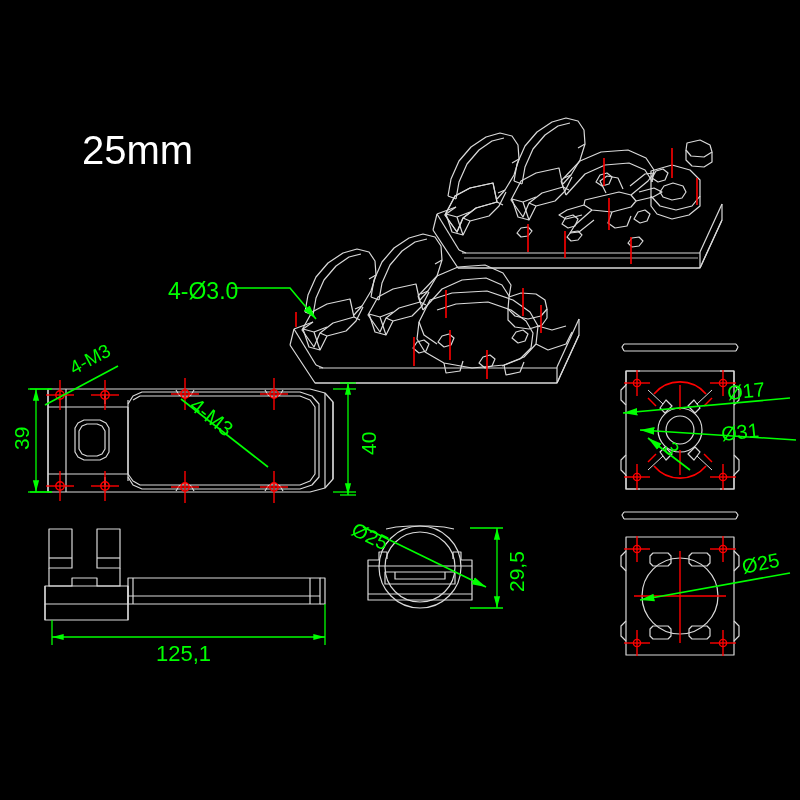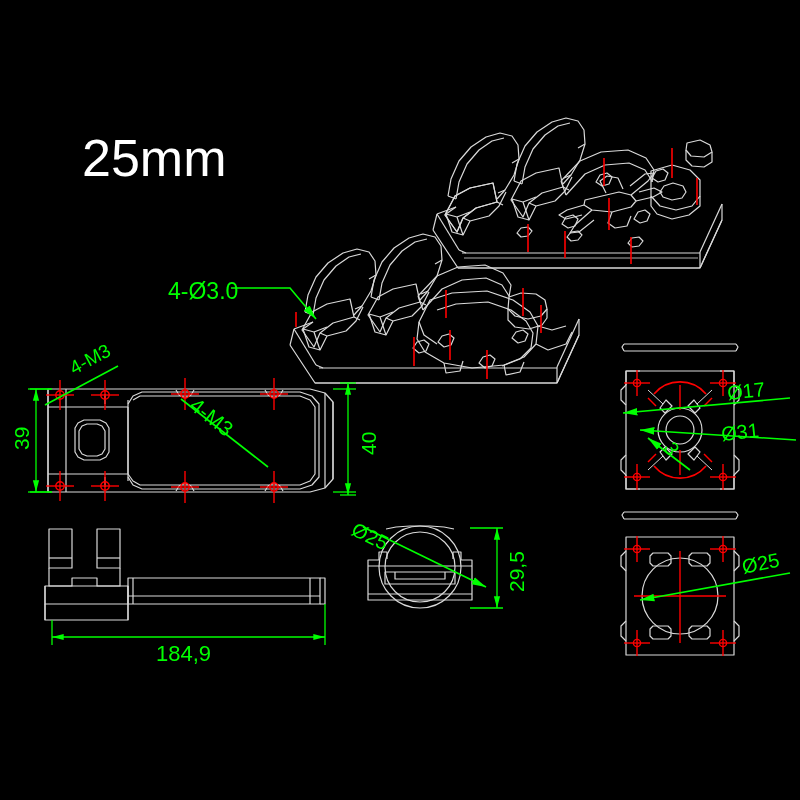--- a/index.html
+++ b/index.html
@@ -20,21 +20,21 @@
     left: 0;
     top: 0;
     width: 800px;
     height: 800px;
   }
   .title-label {
     position: absolute;
     left: 82px;
     top: 128px;
     color: #ffffff;
-    font-size: 52px;
+    font-size: 40px;
     font-family: "Liberation Sans", sans-serif;
     letter-spacing: 0px;
     white-space: nowrap;
   }
   .dim-text {
     position: absolute;
     color: #00ff00;
     font-family: "Liberation Sans", sans-serif;
     white-space: nowrap;
     font-size: 19px;
@@ -423,21 +423,21 @@
   <div class="dim-text" style="left:168px; top:278px; font-size:23px;">4-Ø3.0</div>
 
   <div class="dim-text" style="left:66px; top:360px; font-size:19px; transform:rotate(-28deg); transform-origin:left top;">4-M3</div>
 
   <div class="dim-text" style="left:200px; top:393px; font-size:21px; transform:rotate(38deg); transform-origin:left top;">4-M3</div>
 
   <div class="dim-text" style="left:10px; top:450px; font-size:21px; transform:rotate(-90deg); transform-origin:left top;">39</div>
 
   <div class="dim-text" style="left:357px; top:455px; font-size:21px; transform:rotate(-90deg); transform-origin:left top;">40</div>
 
-  <div class="dim-text" style="left:156px; top:641px; font-size:22px;">184,9</div>
+  <div class="dim-text" style="left:156px; top:641px; font-size:22px;">125,1</div>
 
   <div class="dim-text" style="left:358px; top:518px; font-size:20px; transform:rotate(26deg); transform-origin:left top;">Ø25</div>
 
   <div class="dim-text" style="left:505px; top:592px; font-size:21px; transform:rotate(-90deg); transform-origin:left top;">29,5</div>
 
   <div class="dim-text" style="left:726px; top:382px; font-size:20px; transform:rotate(-6deg); transform-origin:left top;">Ø17</div>
 
   <div class="dim-text" style="left:720px; top:423px; font-size:20px; transform:rotate(-6deg); transform-origin:left top;">Ø31</div>
 
   <div class="dim-text" style="left:678px; top:438px; font-size:20px; transform:rotate(58deg); transform-origin:left top;">3</div>

